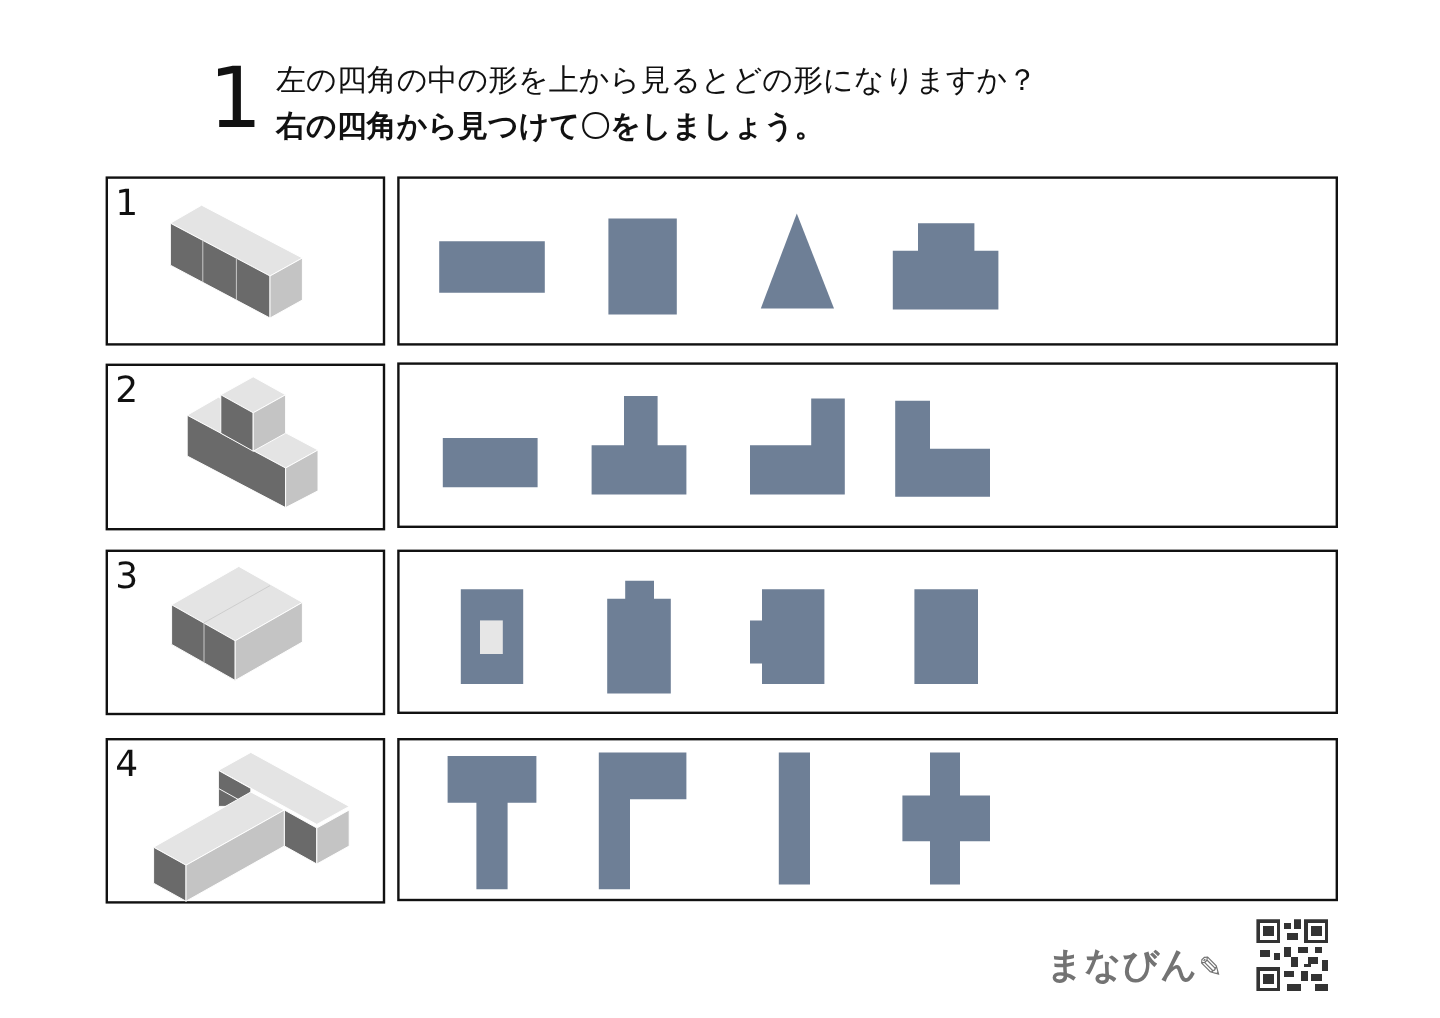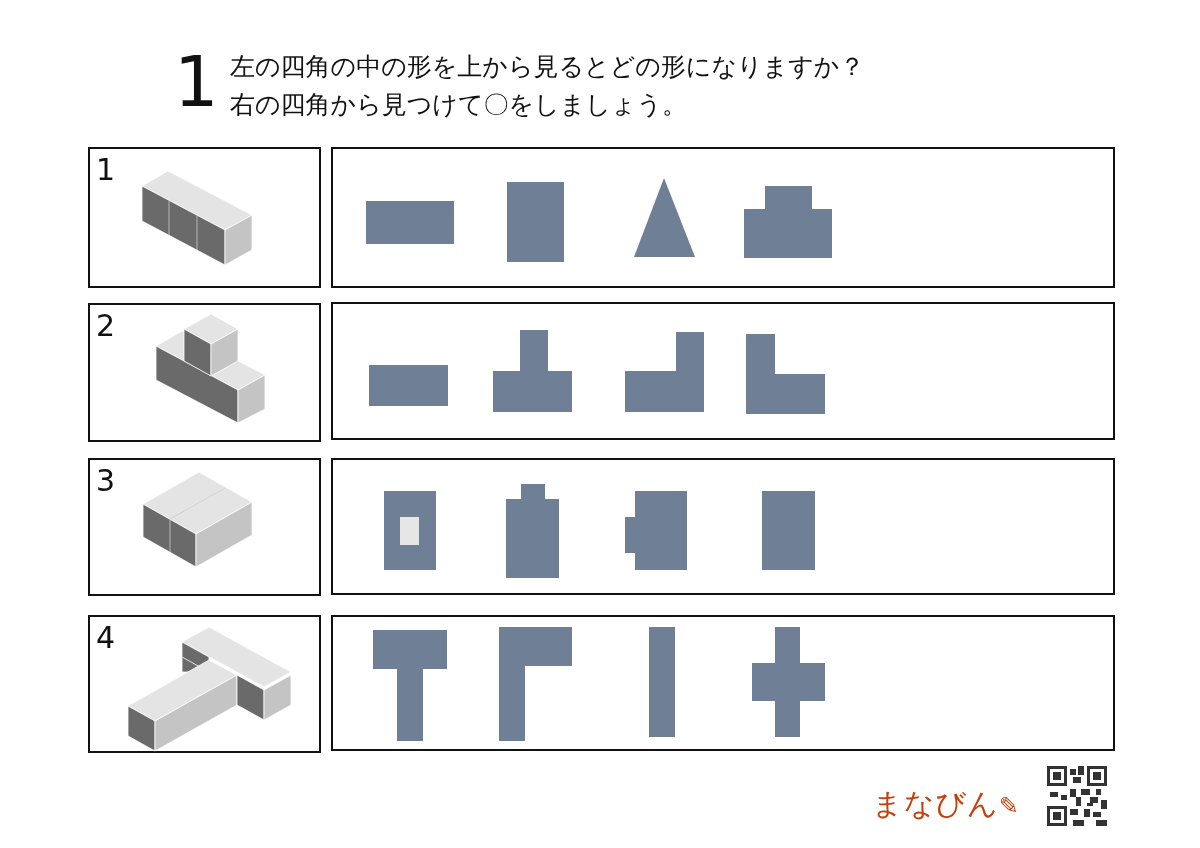--- a/index.html
+++ b/index.html
@@ -1,24 +1,24 @@
 <!DOCTYPE html>
 <html><head>
 <meta charset="utf-8">
 <style>
   html,body{margin:0;padding:0;background:#fff;}
   body{width:1200px;height:848px;position:relative;overflow:hidden;font-family:"DejaVu Sans","Liberation Sans",sans-serif;color:#111;}
   .big-num{position:absolute;left:174px;top:42px;font-size:70px;line-height:80px;font-family:"DejaVu Sans",sans-serif;}
   .q{position:absolute;left:230px;width:740px;text-align:left;font-size:25px;line-height:34px;}
   .q1{top:50px;}
-  .q2{top:88px;}
+  .q2{top:88px;font-weight:bold;}
   .box{position:absolute;border:2px solid #111;box-sizing:border-box;background:#fff;}
   .lbl{position:absolute;left:6px;top:4px;font-size:30px;line-height:34px;}
   svg{position:absolute;left:0;top:0;}
-  .logo{position:absolute;left:872px;top:784px;font-size:30px;font-weight:normal;color:#c2410c;letter-spacing:1px;}
+  .logo{position:absolute;left:872px;top:784px;font-size:30px;font-weight:bold;color:#737373;letter-spacing:1px;}
   .qr{position:absolute;left:1047px;top:766px;width:60px;height:60px;}
 </style>
 </head>
 <body>
 
 <div class="big-num">1</div>
 <div class="q q1">左の四角の中の形を上から見るとどの形になりますか？</div>
 <div class="q q2">右の四角から見つけて〇をしましょう。</div>
 
 <div class="box" style="left:88px;top:147px;width:233px;height:141px;">

